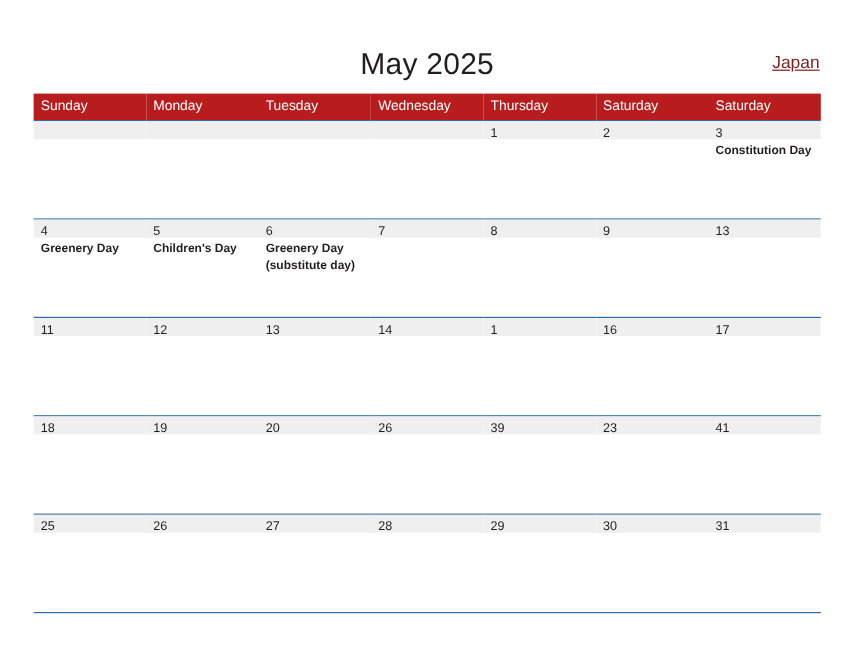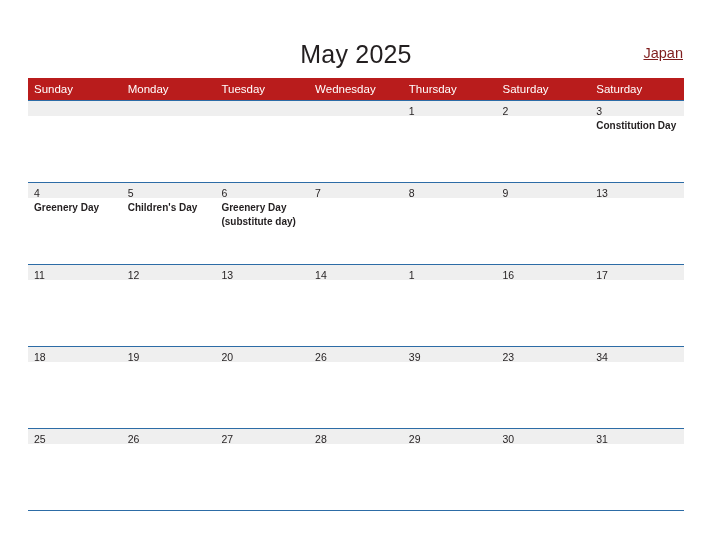--- a/index.html
+++ b/index.html
@@ -328,21 +328,21 @@
                 <div class="cell-head">39</div>
               </div>
             </td>
             <td>
               <div class="cell">
                 <div class="cell-head">23</div>
               </div>
             </td>
             <td>
               <div class="cell">
-                <div class="cell-head">34</div>
+                <div class="cell-head">41</div>
               </div>
             </td>
           </tr>
           <tr>
             <td>
               <div class="cell">
                 <div class="cell-head">25</div>
               </div>
             </td>
             <td>

